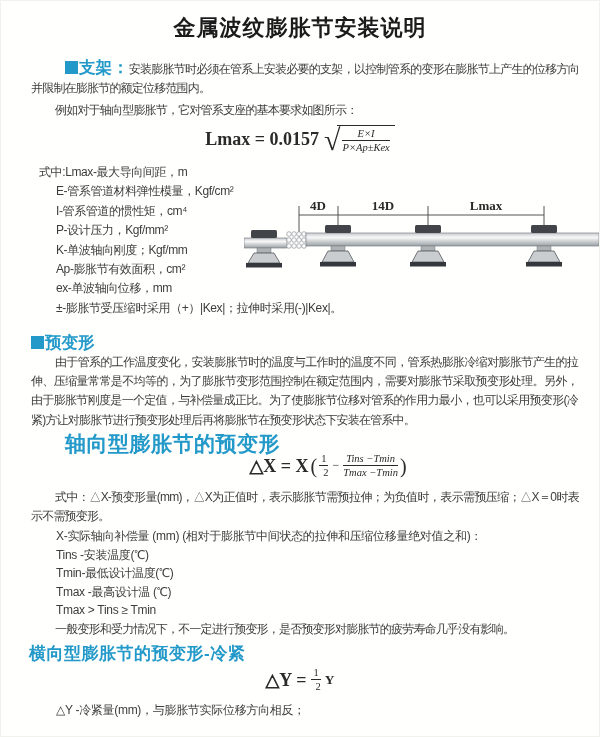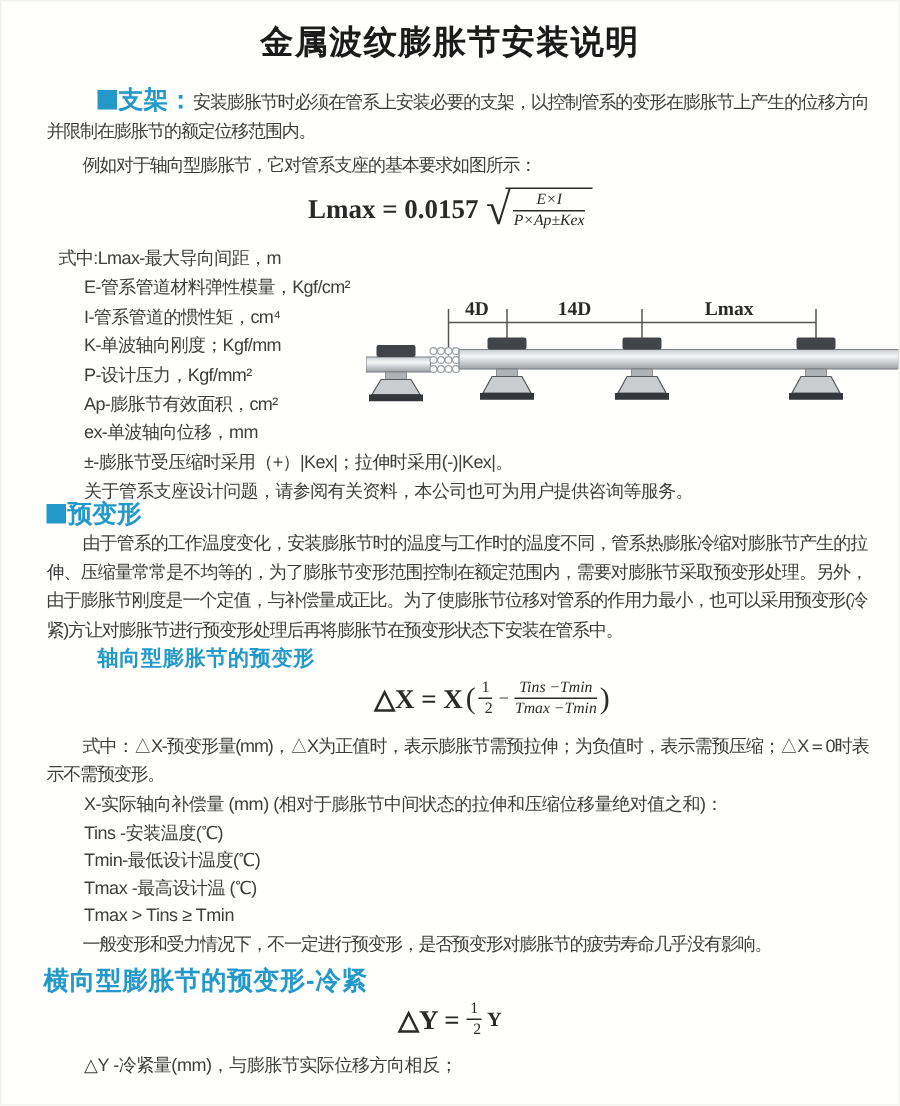--- a/index.html
+++ b/index.html
@@ -14,21 +14,21 @@
     text-align:center; font-size:22px; font-weight:bold; color:#1b1b1b;
     letter-spacing:1px;
   }
   .para { font-size:12px; letter-spacing:-0.8px; line-height:19.2px; text-align:justify; }
   .abs { position:absolute; }
   .sq {
     display:inline-block; width:13px; height:13px; background:#2299c9;
     margin-right:1px; vertical-align:-1px;
   }
   .h-blue { color:#2299c9; font-weight:bold; font-size:16.5px; letter-spacing:0; }
-  .sub-blue { color:#2299c9; font-weight:bold; font-size:14px; letter-spacing:0.5px; }
+  .sub-blue { color:#2299c9; font-weight:bold; font-size:21px; letter-spacing:0.5px; }
   .big-blue { color:#2299c9; font-weight:bold; font-size:17px; letter-spacing:0.5px; }
   .defs div { font-size:12px; letter-spacing:-0.4px; line-height:19.4px; white-space:nowrap; }
   .defs div.ind { padding-left:17px; }
   .lines div { font-size:12px; letter-spacing:-0.3px; line-height:18.6px; white-space:nowrap; }
   .formula-row {
     position:absolute; left:0; width:100%;
     display:flex; justify-content:center; align-items:center;
   }
   .fm-lhs {
     font-family:"Liberation Serif", serif; font-weight:bold; font-size:18px;
@@ -83,26 +83,25 @@
           <span class="fd">P×Ap±Kex</span>
         </span>
       </span>
     </span>
   </div>
 
   <div class="abs defs" style="top:162px; left:38px;">
     <div>式中:Lmax-最大导向间距，m</div>
     <div class="ind">E-管系管道材料弹性模量，Kgf/cm²</div>
     <div class="ind">I-管系管道的惯性矩，cm⁴</div>
+    <div class="ind">P-设计压力，Kgf/mm²</div>
     <div class="ind">K-单波轴向刚度；Kgf/mm</div>
-    <div class="ind">P-设计压力，Kgf/mm²</div>
     <div class="ind">Ap-膨胀节有效面积，cm²</div>
     <div class="ind">ex-单波轴向位移，mm</div>
     <div class="ind">±-膨胀节受压缩时采用（+）|Kex|；拉伸时采用(-)|Kex|。</div>
-    <div class="ind">关于管系支座设计问题，请参阅有关资料，本公司也可为用户提供咨询等服务。</div>
   </div>
 
   <svg class="diagram" width="355" height="95" viewBox="0 0 355 95">
     <defs>
       <linearGradient id="pipeg" x1="0" y1="0" x2="0" y2="1">
         <stop offset="0" stop-color="#c9cdd0"></stop>
         <stop offset="0.35" stop-color="#f6f7f7"></stop>
         <stop offset="1" stop-color="#9aa0a5"></stop>
       </linearGradient>
     </defs>

